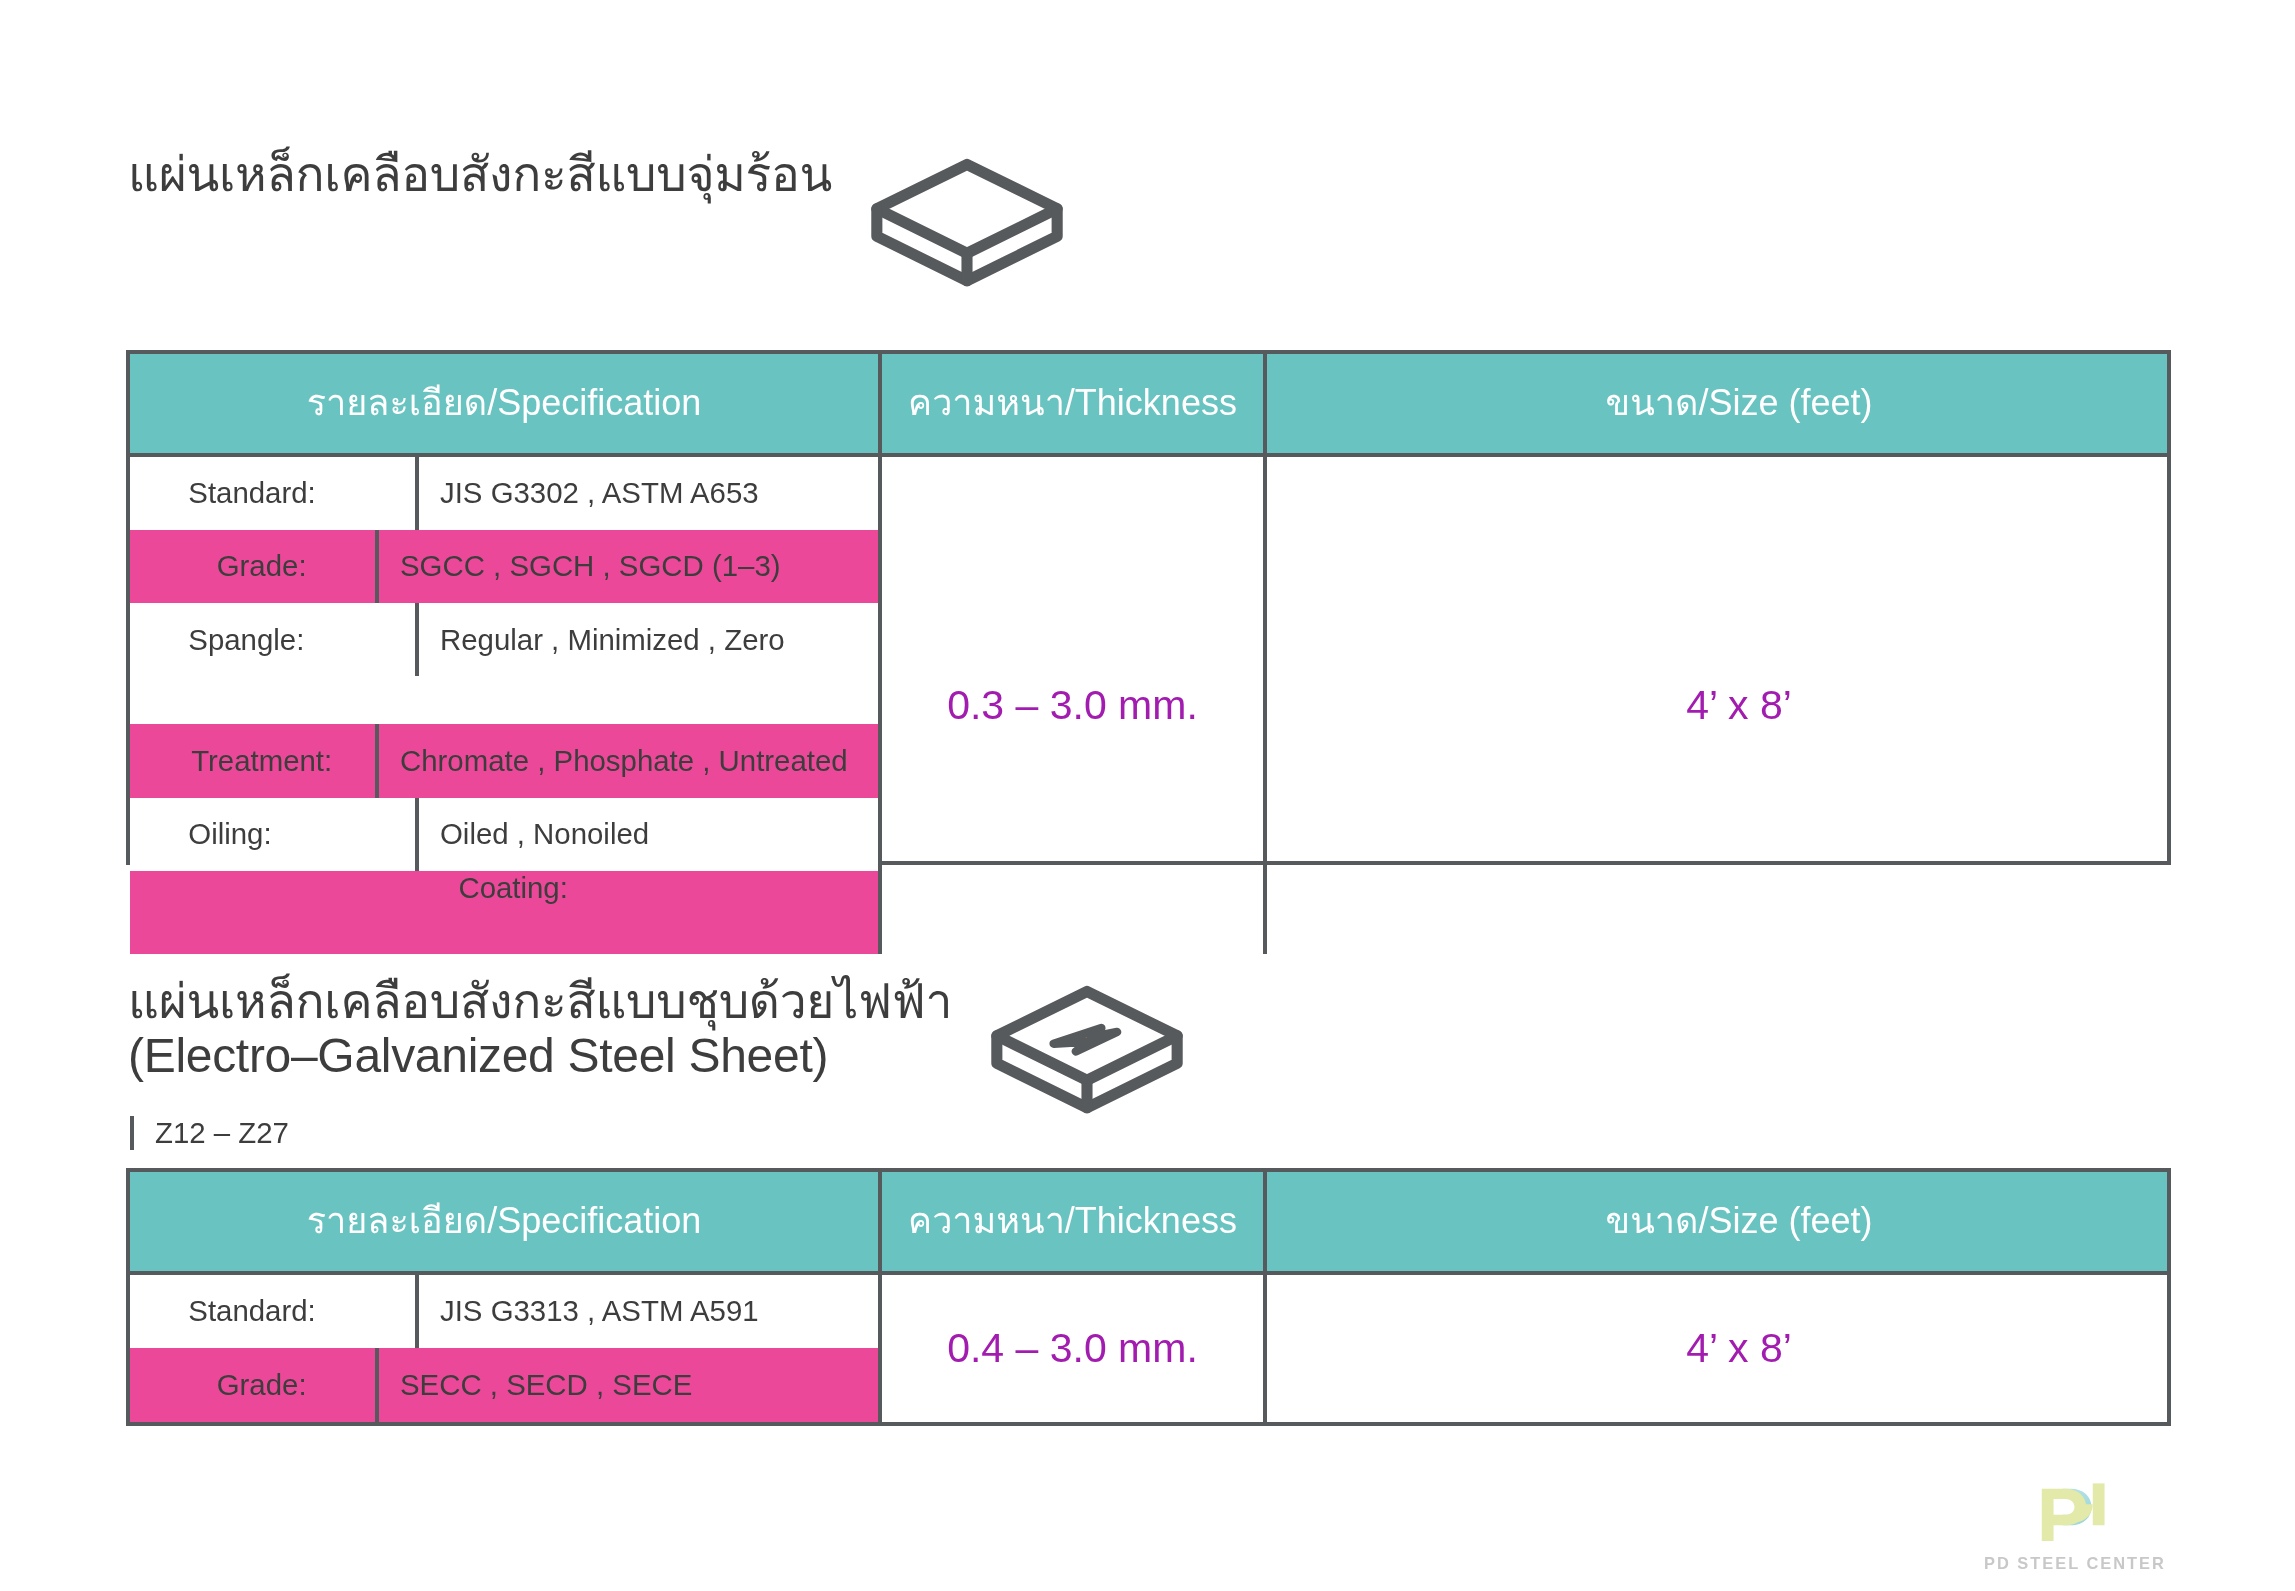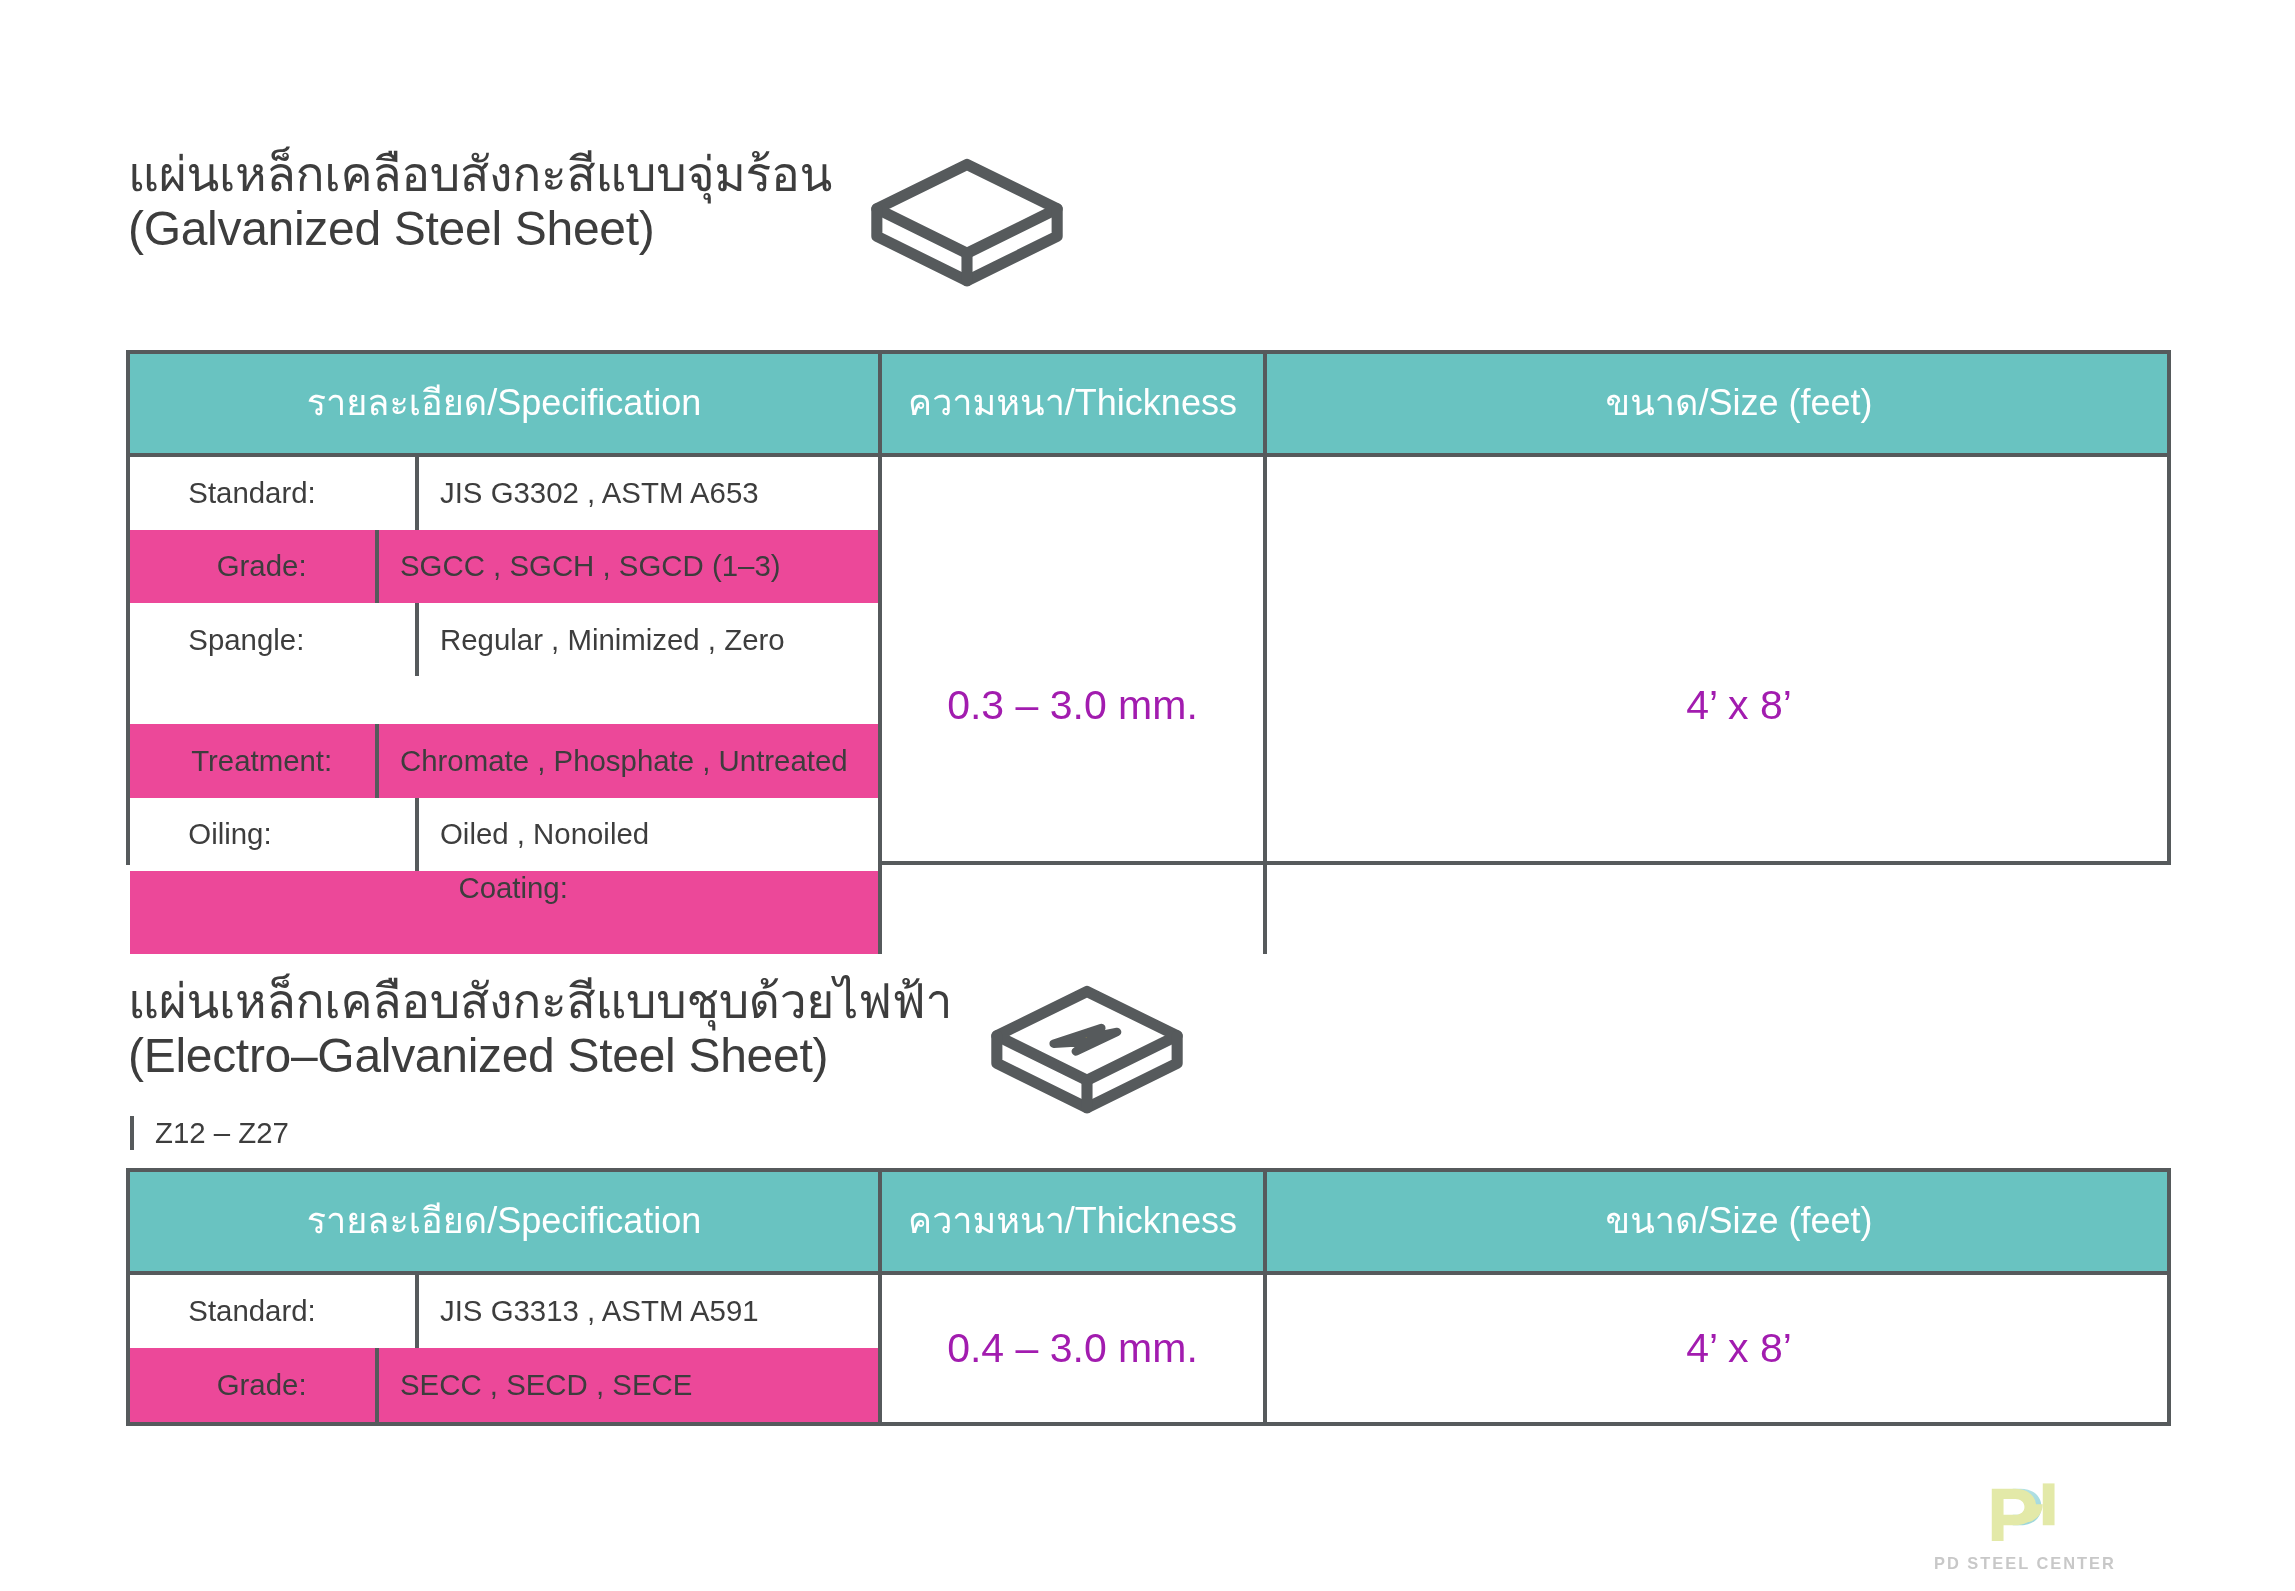--- a/index.html
+++ b/index.html
@@ -76,21 +76,20 @@
   }
 </style>
 </head>
 <body>
 
 <div class="page">
 
   <div class="section-head" style="left:128px; top:148px;">
     <div class="heading-text">
       <span class="heading-line">แผ่นเหล็กเคลือบสังกะสีแบบจุ่มร้อน</span>
-      <span class="heading-line">(Galvanized Steel Sheet)</span>
     </div>
     <div class="sheet-icon" style="margin-top:6.5px;">
       <svg width="196" height="141" viewBox="0 0 300 215">
         <g fill="none" stroke="#565a5c" stroke-width="17" stroke-linejoin="round" stroke-linecap="round">
           <path d="M150 14 L288 82 L150 150 L12 82 Z"></path>
           <path d="M12 82 L12 124 L150 192 L288 124 L288 82"></path>
           <path d="M150 150 L150 192"></path>
         </g>
       </svg>
     </div>
@@ -172,21 +171,21 @@
             <div class="cell-label">Grade:</div>
             <div class="cell-value">SECC , SECD , SECE</div>
           </div>
         </div>
       </div>
       <div class="col-thk big-cell">0.4 – 3.0 mm.</div>
       <div class="col-size big-cell">4’ x 8’</div>
     </div>
   </div>
 
-  <div class="logo-wrap" style="left:1934px; top:1478px; width:177px;">
+  <div class="logo-wrap" style="left:1984px; top:1478px; width:177px;">
     <svg width="85" height="69" viewBox="0 0 130 105" style="display:block; margin:0 auto;">
       <defs>
         <linearGradient id="bluegrad" x1="0" y1="0" x2="0.4" y2="1">
           <stop offset="0%" stop-color="#b7e3e6"></stop>
           <stop offset="100%" stop-color="#9ed7dc"></stop>
         </linearGradient>
       </defs>
 
       <path d="M62 16 C82 16 94 28 94 44 C94 60 82 72 62 72 L50 72 L50 56 L62 56 C70 56 76 51 76 44 C76 37 70 32 62 32 L50 32 L50 16 Z" fill="url(#bluegrad)"></path>
 

